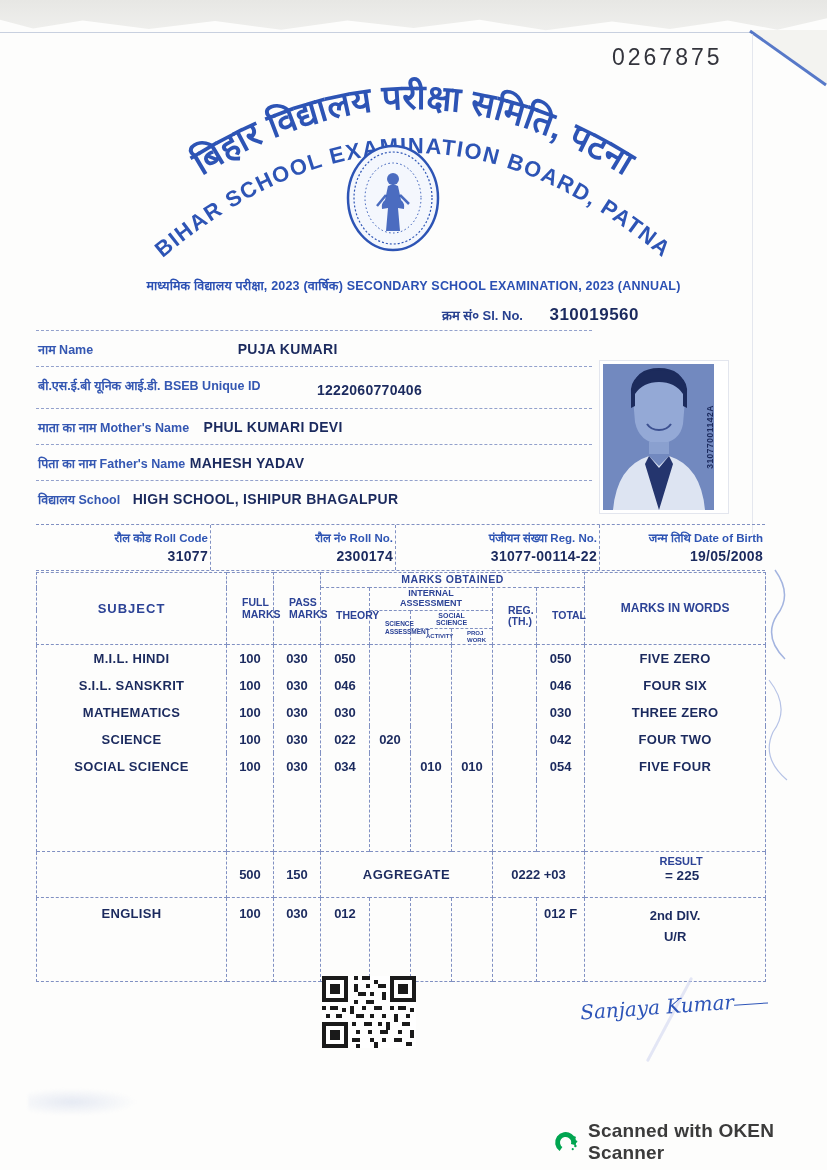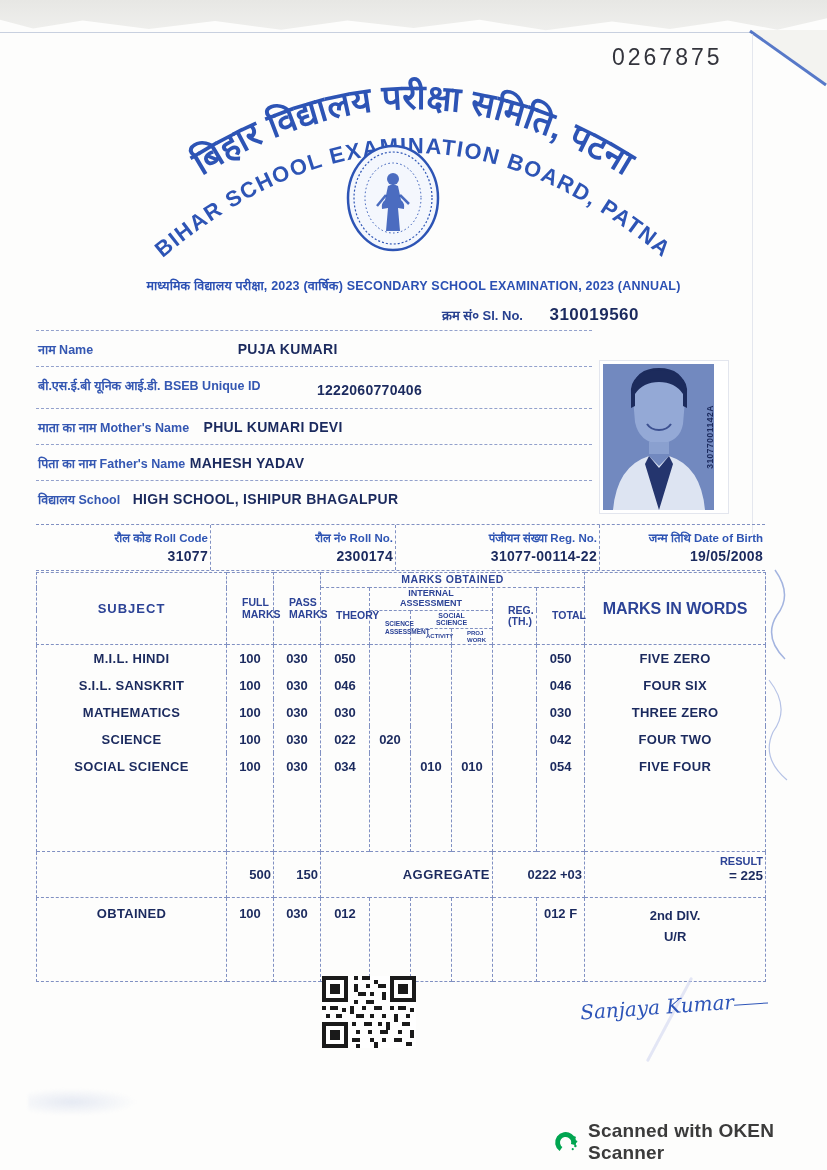--- a/index.html
+++ b/index.html
@@ -71,27 +71,27 @@
   table.marks col.c-ia{width:41px;} table.marks col.c-reg{width:44px;}
   table.marks col.c-total{width:48px;} table.marks col.c-words{width:181px;}
   table.marks th { font-weight:bold; color:#2c4396; border:1px dashed #8090c2; padding:1px 15px; line-height:1.1; }
   th.h-subject { font-size:13px; letter-spacing:1px; }
   th.h-small { font-size:10.5px; }
   th.h-mo { font-size:10.5px; letter-spacing:.5px; height:15px; }
   th.h-ia { font-size:9px; }
   th.h-sci { font-size:6.5px; }
   th.h-soc { font-size:7px; }
   th.h-tiny { font-size:6px; }
-  th.h-words { font-size:16px;margin-top:12px; }
+  th.h-words { font-size:12px;margin-top:12px; }
   table.marks td { border-left:1px dashed #8090c2; border-right:1px dashed #8090c2;
     font-size:13px; font-weight:bold; color:#1b2a5e; text-align:center; height:27px; padding:0 2px; }
   td.t-subject { text-align:left; padding-left:8px; font-size:12.5px; letter-spacing:.3px; }
   td.t-words { text-align:left; padding-left:26px; font-size:12px; letter-spacing:.3px; }
   tr.spacer td { height:72px; }
-  tr.aggrow td { border-top:1px dashed #8090c2; border-bottom:1px dashed #8090c2; height:46px;text-align:right; }
+  tr.aggrow td { border-top:1px dashed #8090c2; border-bottom:1px dashed #8090c2; height:46px; }
   td.agg-label { font-size:12px; color:#27418f; letter-spacing:.5px; }
   td.agg-val { text-align:left; white-space:nowrap; overflow:visible; padding-left:4px; padding-top:10px; font-size:13.5px; }
   td.agg-result { vertical-align:top; text-align:left; }
   .result-lbl { display:block; font-size:11px; font-weight:bold; color:#2c4396; margin:3px 0 1px 12px; }
   .result-val { display:block; font-size:13.5px; font-weight:bold; color:#1b2a5e; margin-left:14px; }
   tr.english td { height:84px; vertical-align:top; padding-top:8px; border-bottom:1px dashed #8090c2; }
   td.t-division { text-align:center; line-height:1.6; font-size:13px; }
 
   
   .qr { position:absolute; top:976px; left:322px; }
@@ -327,21 +327,21 @@
         <td>500</td>
         <td>150</td>
         <td colspan="4" class="agg-label">AGGREGATE</td>
         <td colspan="2" class="agg-val">0222 +03</td>
         <td class="agg-result">
           <span class="result-lbl">RESULT</span>
           <span class="result-val">= 225</span>
         </td>
       </tr>
       <tr class="english">
-        <td class="t-subject">OBTAINED</td>
+        <td class="t-subject">ENGLISH</td>
         <td>100</td>
         <td>030</td>
         <td>012</td>
         <td></td>
         <td></td>
         <td></td>
         <td></td>
         <td>012 F</td>
         <td class="t-division">
           <div>2nd DIV.</div>

